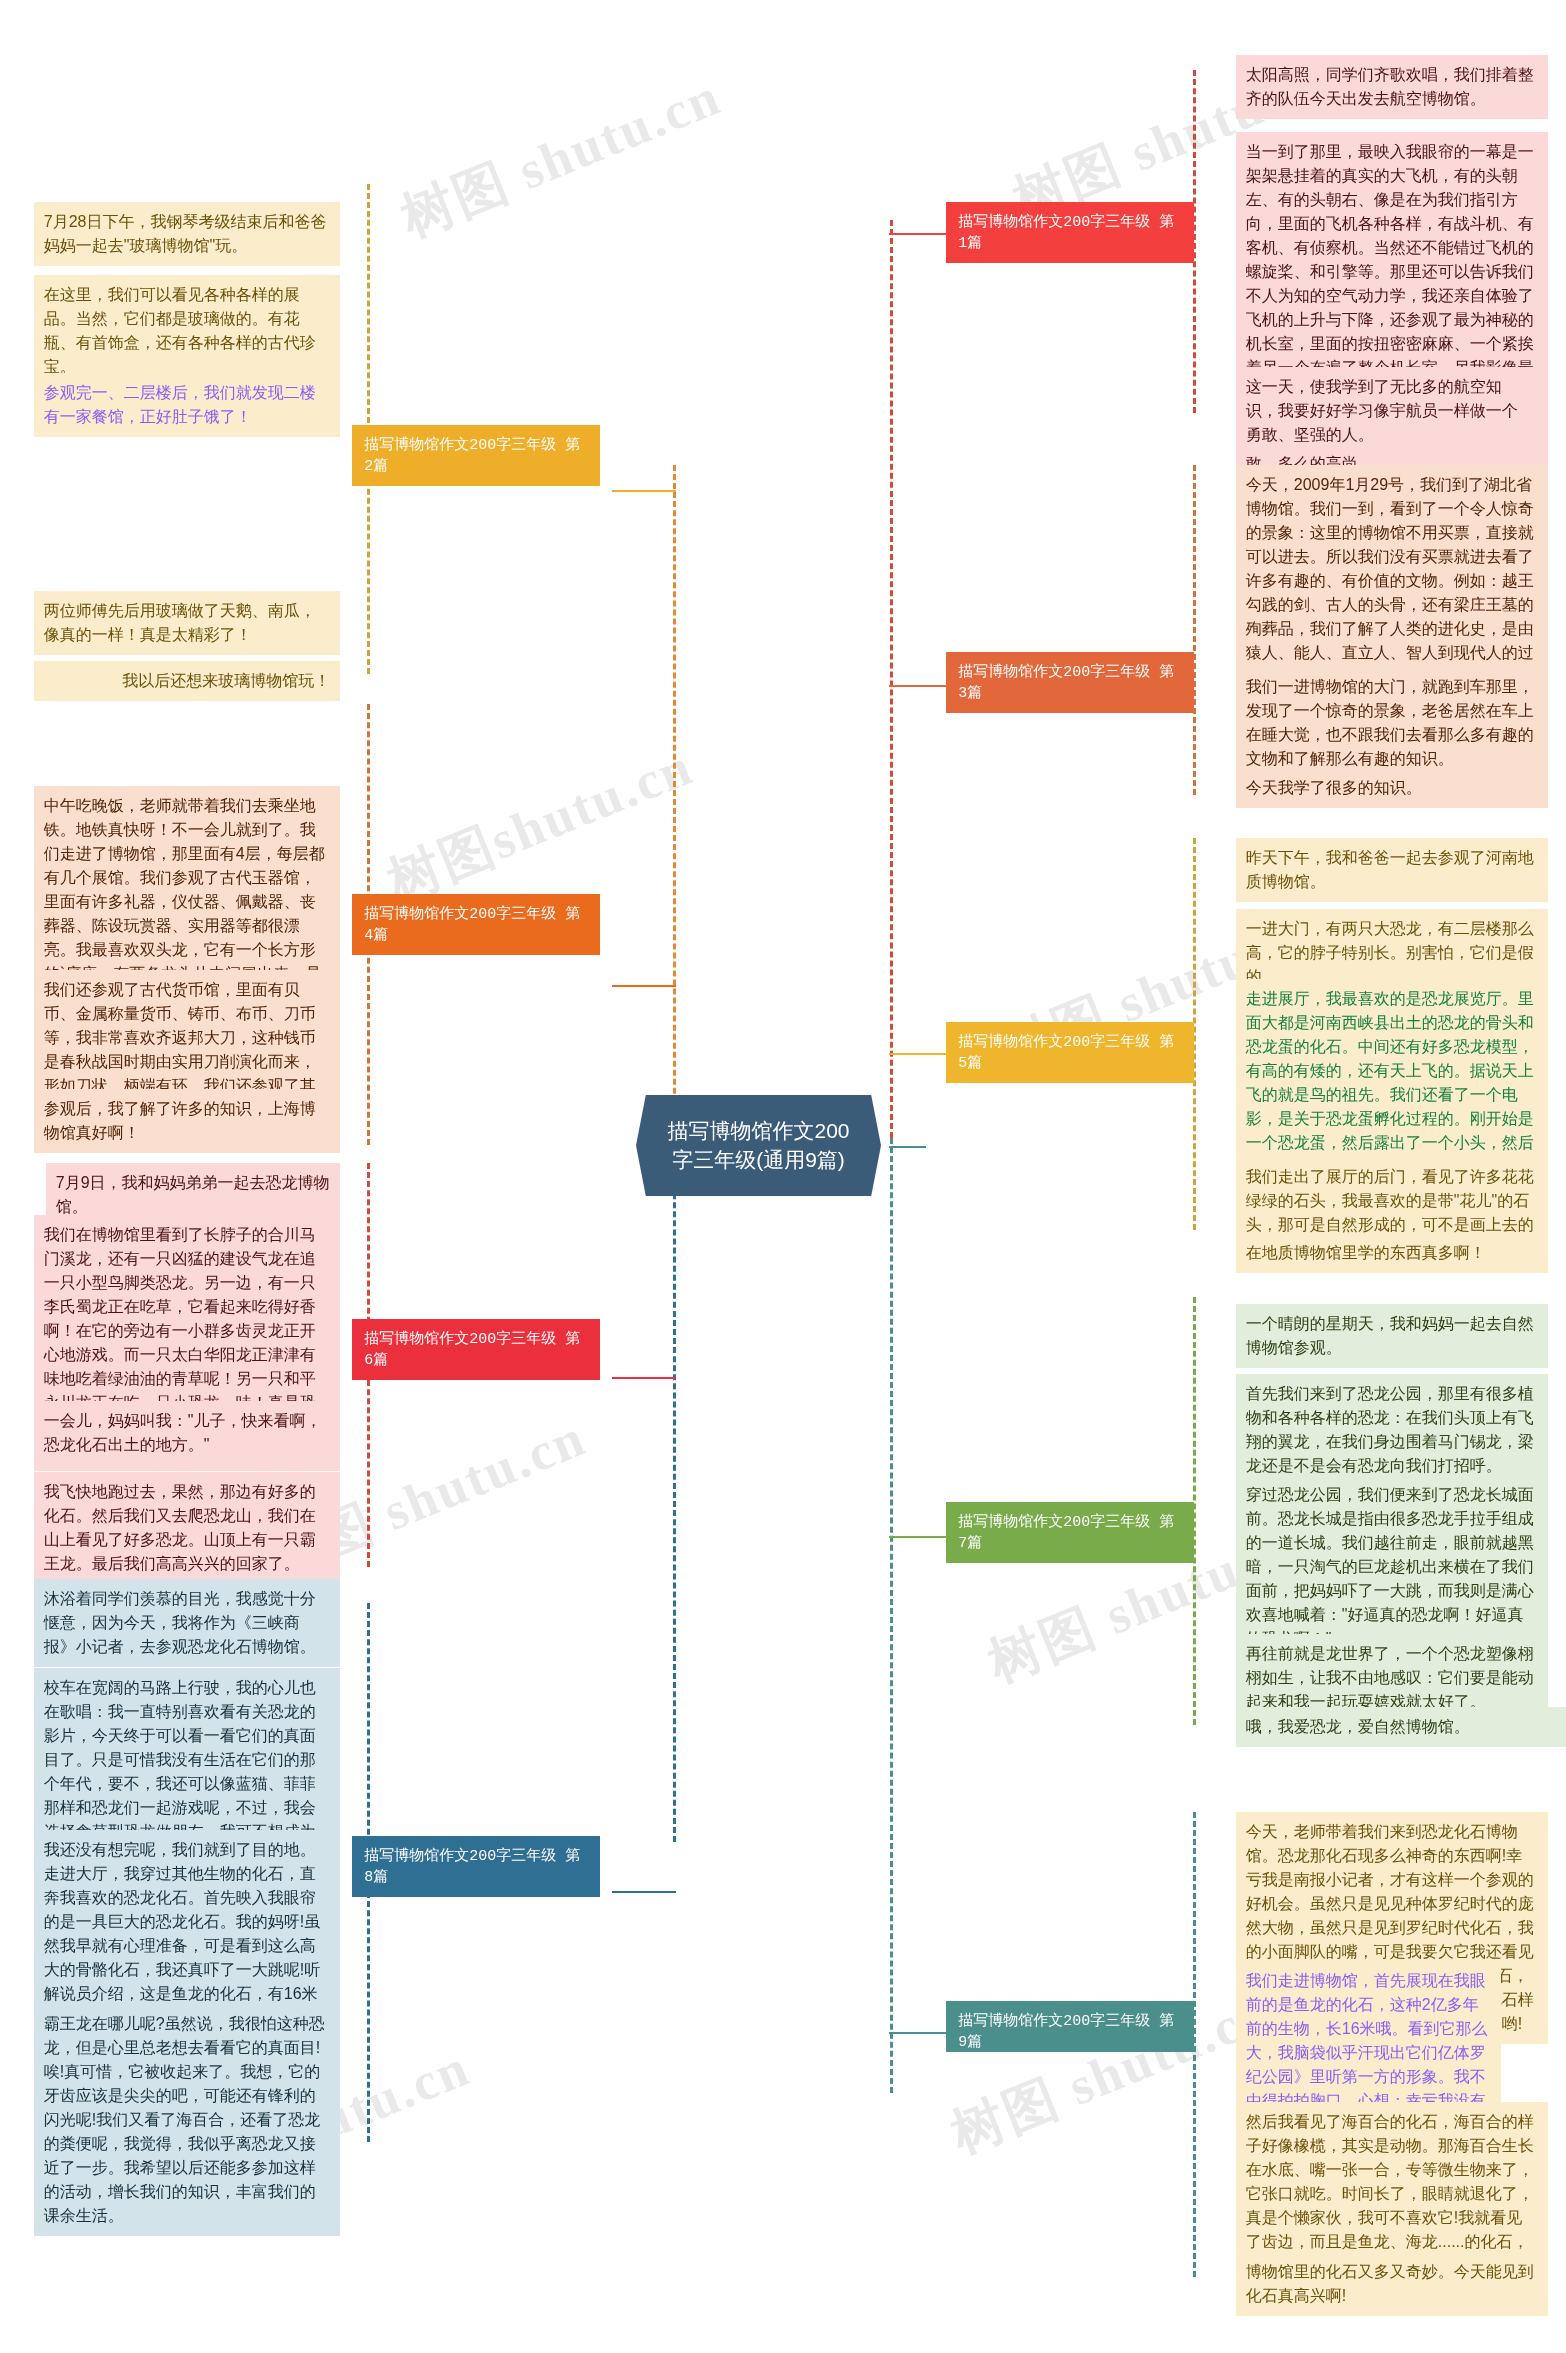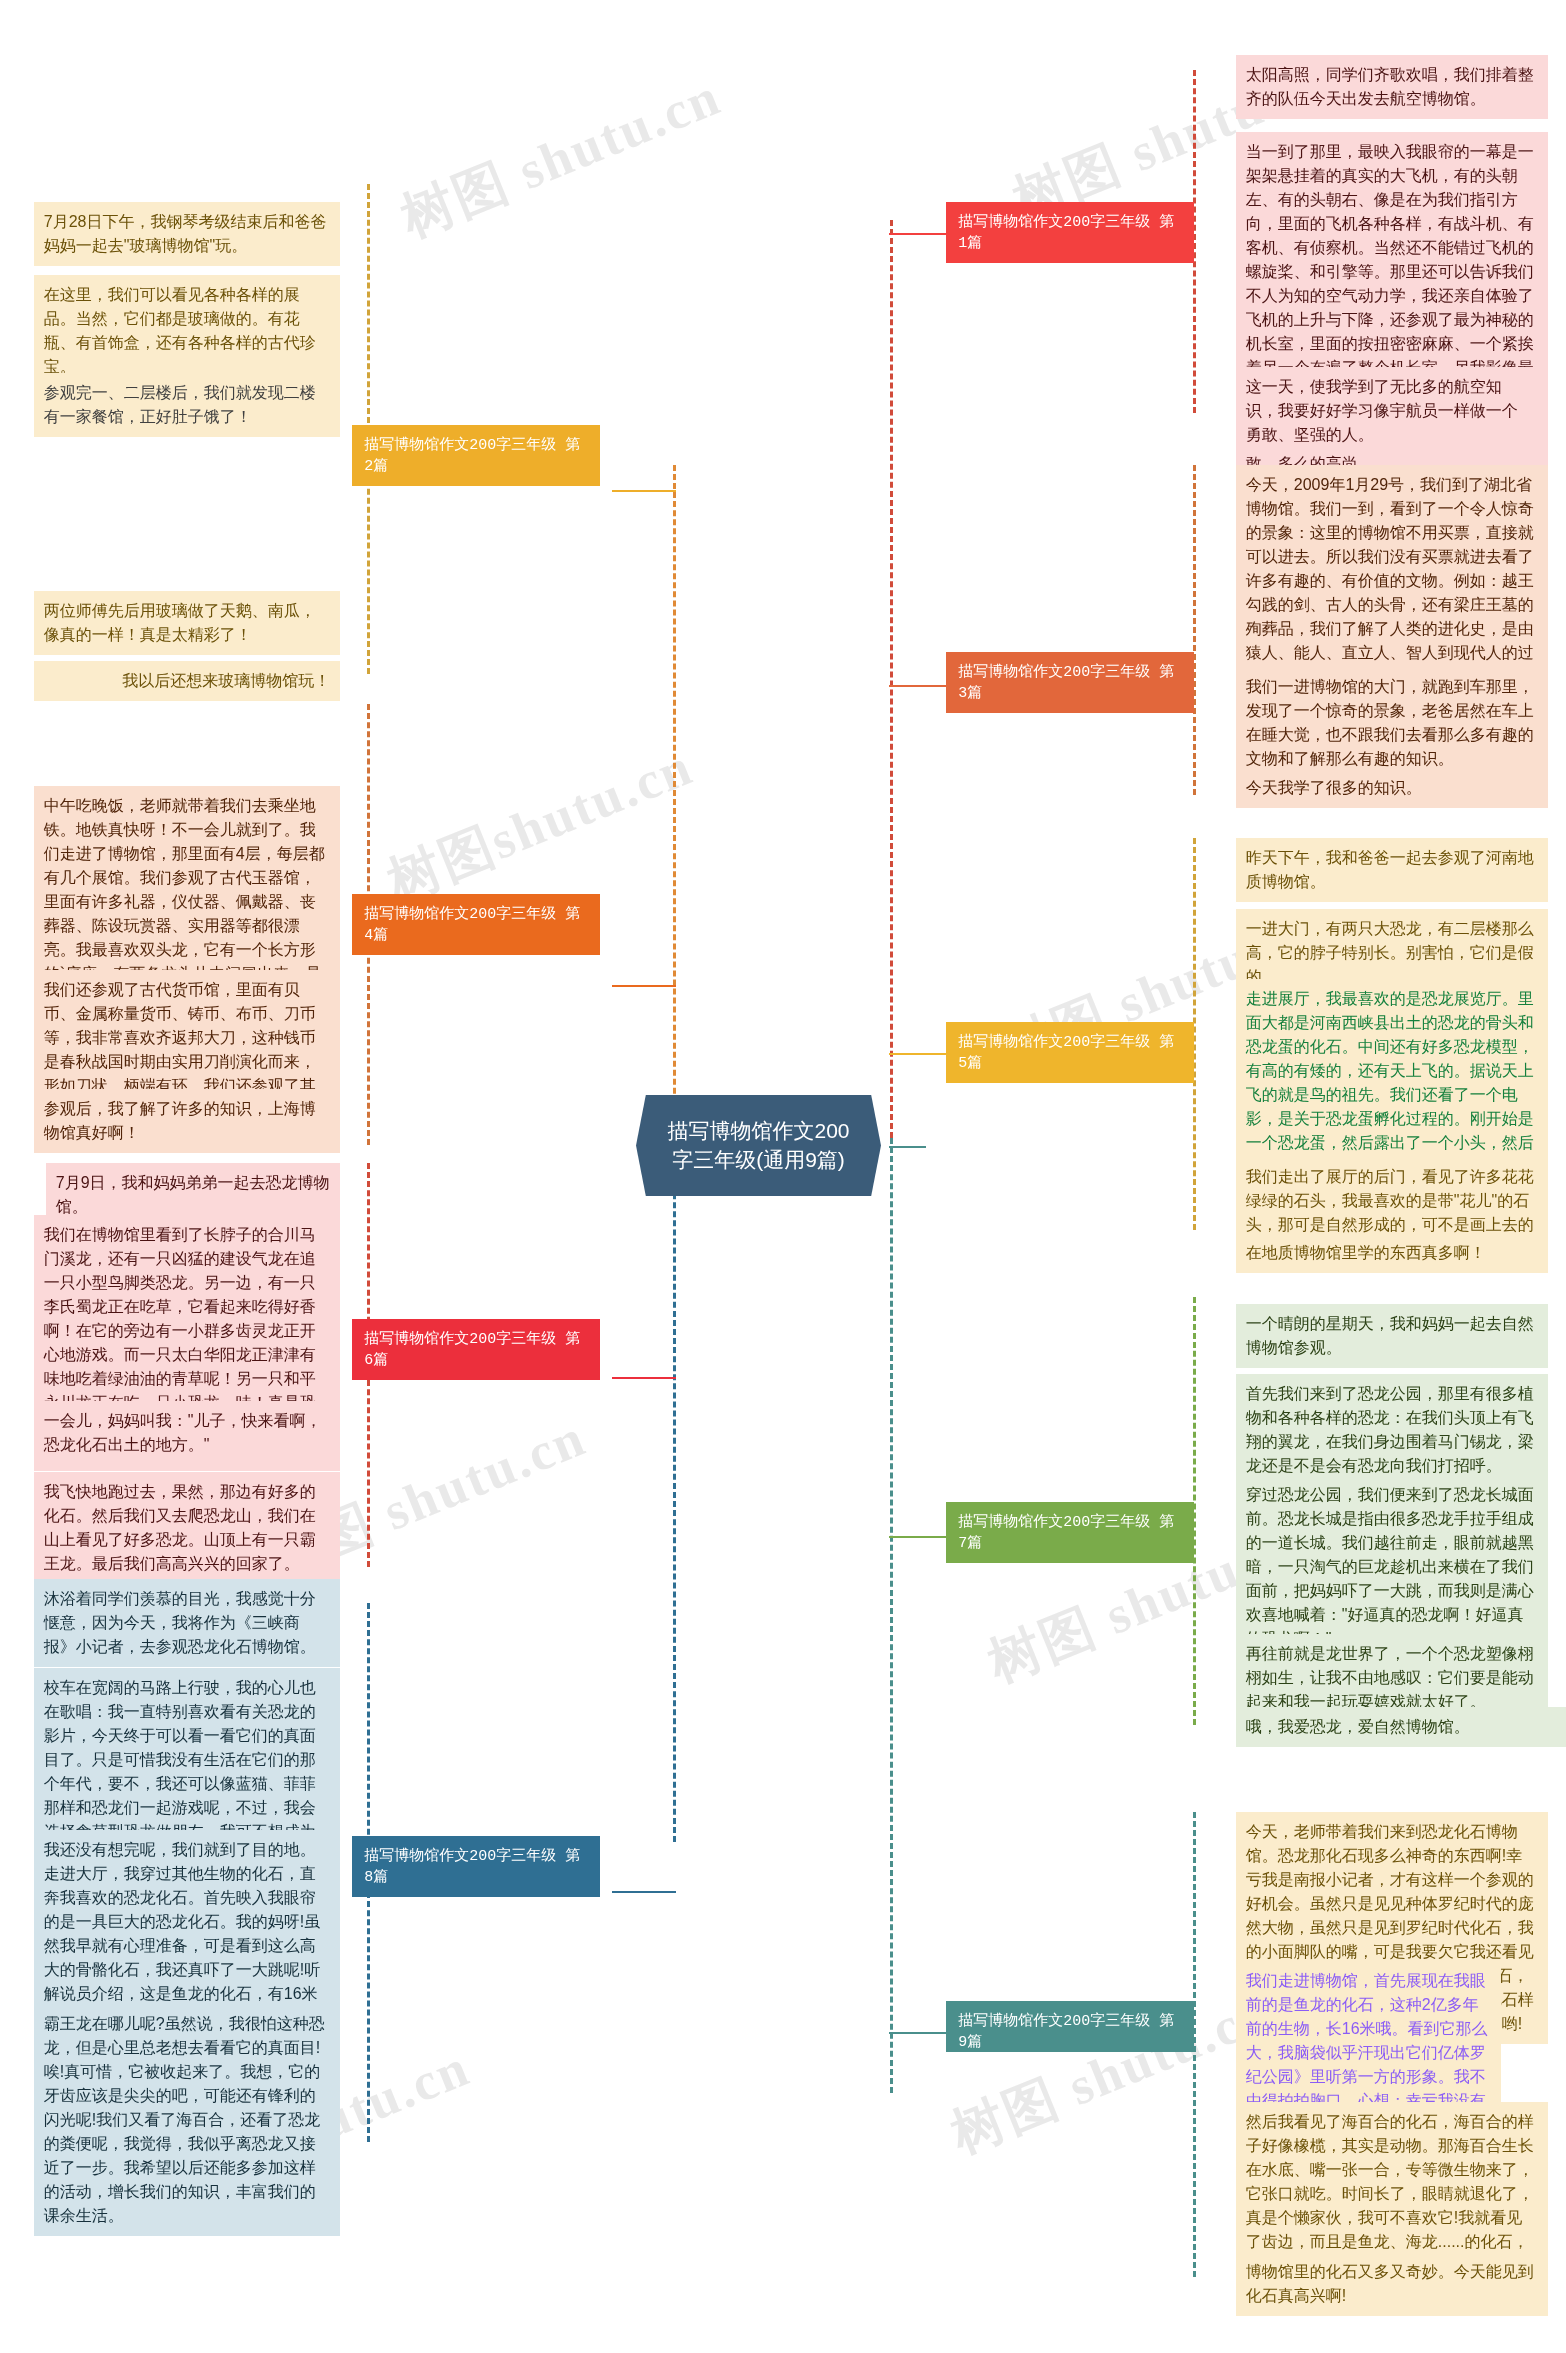--- a/index.html
+++ b/index.html
@@ -121,21 +121,21 @@
   <div class="leaf" style="left:1236px;top:1634px;width:312px;background:#e3eddc;color:#2c4216;">再往前就是龙世界了，一个个恐龙塑像栩栩如生，让我不由地感叹：它们要是能动起来和我一起玩耍嬉戏就太好了。</div>
   <div class="leaf" style="left:1236px;top:1707px;width:376px;background:#e3eddc;color:#2c4216;">哦，我爱恐龙，爱自然博物馆。</div>
 
   <div class="leaf" style="left:1236px;top:1812px;width:312px;background:#fbeccc;color:#6b5108;">今天，老师带着我们来到恐龙化石博物馆。恐龙那化石现多么神奇的东西啊!幸亏我是南报小记者，才有这样一个参观的好机会。虽然只是见见种体罗纪时代的庞然大物，虽然只是见到罗纪时代化石，我的小面脚队的嘴，可是我要欠它我还看见了齿边，而且是鱼龙、海龙......的化石，这些化石形状各异，而且越古老的化石样子就越简单。这些化石都是很珍贵的哟!</div>
   <div class="leaf" style="left:1236px;top:1961px;width:265px;background:#fbeccc;color:#8b5cf6;">我们走进博物馆，首先展现在我眼前的是鱼龙的化石，这种2亿多年前的生物，长16米哦。看到它那么大，我脑袋似乎汗现出它们亿体罗纪公园》里听第一方的形象。我不由得拍拍胸口，心想：幸亏我没有生活在那个年代，要不，我的个子这么小，可能还不够它塞牙缝的呢!</div>
   <div class="leaf" style="left:1236px;top:2102px;width:312px;background:#fbeccc;color:#6b5108;">然后我看见了海百合的化石，海百合的样子好像橡榄，其实是动物。那海百合生长在水底、嘴一张一合，专等微生物来了，它张口就吃。时间长了，眼睛就退化了，真是个懒家伙，我可不喜欢它!我就看见了齿边，而且是鱼龙、海龙......的化石，这些化石形状各异，而且越古老的化石样子就越简单。这些化石都是很珍贵的哟!</div>
   <div class="leaf" style="left:1236px;top:2252px;width:312px;background:#fbeccc;color:#6b5108;">博物馆里的化石又多又奇妙。今天能见到化石真高兴啊!</div>
 
   <div class="leaf" style="left:34px;top:202px;width:306px;background:#fbeccc;color:#6b5108;">7月28日下午，我钢琴考级结束后和爸爸妈妈一起去"玻璃博物馆"玩。</div>
   <div class="leaf" style="left:34px;top:275px;width:306px;background:#fbeccc;color:#6b5108;">在这里，我们可以看见各种各样的展品。当然，它们都是玻璃做的。有花瓶、有首饰盒，还有各种各样的古代珍宝。</div>
-  <div class="leaf" style="left:34px;top:373px;width:306px;background:#fbeccc;color:#404040;">参观完一、二层楼后，我们就发现二楼有一家餐馆，正好肚子饿了！</div>
+  <div class="leaf" style="left:34px;top:373px;width:306px;background:#fbeccc;color:#8b5cf6;">参观完一、二层楼后，我们就发现二楼有一家餐馆，正好肚子饿了！</div>
   <div class="leaf" style="left:34px;top:591px;width:306px;background:#fbeccc;color:#6b5108;">两位师傅先后用玻璃做了天鹅、南瓜，像真的一样！真是太精彩了！</div>
   <div class="leaf ta-right" style="left:34px;top:661px;width:306px;background:#fbeccc;color:#6b5108;">我以后还想来玻璃博物馆玩！</div>
 
   <div class="leaf" style="left:34px;top:786px;width:306px;background:#fadfcf;color:#512409;">中午吃晚饭，老师就带着我们去乘坐地铁。地铁真快呀！不一会儿就到了。我们走进了博物馆，那里面有4层，每层都有几个展馆。我们参观了古代玉器馆，里面有许多礼器，仪仗器、佩戴器、丧葬器、陈设玩赏器、实用器等都很漂亮。我最喜欢双头龙，它有一个长方形的`底座，有两条龙头从中间冒出来，是一个椭圆形的物件，很精致。</div>
   <div class="leaf" style="left:34px;top:970px;width:306px;background:#fadfcf;color:#512409;">我们还参观了古代货币馆，里面有贝币、金属称量货币、铸币、布币、刀币等，我非常喜欢齐返邦大刀，这种钱币是春秋战国时期由实用刀削演化而来，形如刀状，柄端有环。我们还参观了其它展馆。</div>
   <div class="leaf" style="left:34px;top:1089px;width:306px;background:#fadfcf;color:#512409;">参观后，我了解了许多的知识，上海博物馆真好啊！</div>
 
   <div class="leaf" style="left:46px;top:1163px;width:294px;background:#fbd9d9;color:#4a1212;">7月9日，我和妈妈弟弟一起去恐龙博物馆。</div>
   <div class="leaf" style="left:34px;top:1215px;width:306px;background:#fbd9d9;color:#4a1212;">我们在博物馆里看到了长脖子的合川马门溪龙，还有一只凶猛的建设气龙在追一只小型鸟脚类恐龙。另一边，有一只李氏蜀龙正在吃草，它看起来吃得好香啊！在它的旁边有一小群多齿灵龙正开心地游戏。而一只太白华阳龙正津津有味地吃着绿油油的青草呢！另一只和平永川龙正在吃一只小恐龙，哇！真是恐怖的一幕啊！还有两只甘氏四川龙正在猎杀一只多棘沱江龙。</div>
   <div class="leaf" style="left:34px;top:1401px;width:306px;background:#fbd9d9;color:#4a1212;">一会儿，妈妈叫我："儿子，快来看啊，恐龙化石出土的地方。"</div>

